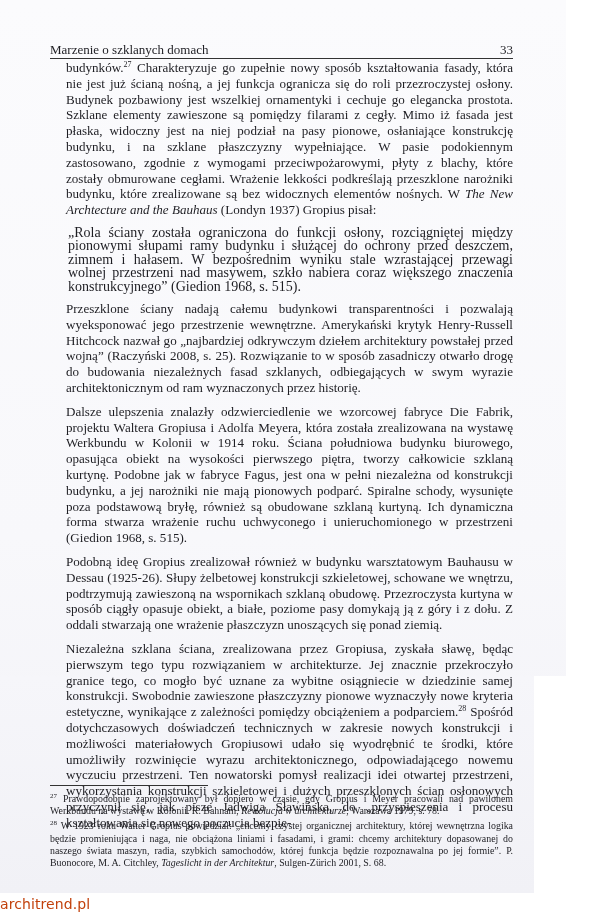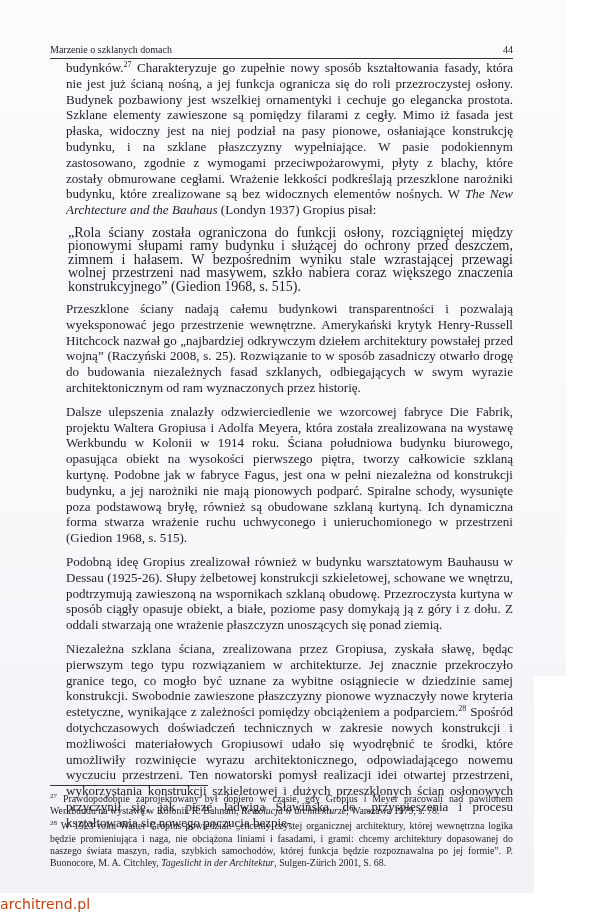--- a/index.html
+++ b/index.html
@@ -15,21 +15,21 @@
   }
   .paper-notch {
     position:absolute; left:534px; top:676px; width:40px; height:230px; background:#ffffff;
   }
   .paper-low {
     position:absolute; left:0; top:676px; width:534px; height:217px;
     background:linear-gradient(180deg,#f6f6fa 0%,#f1f1f6 100%);
   }
   .running-head {
     position:absolute; left:50px; top:43px; width:463px;
-    font-size:10px; line-height:14px;
+    font-size:13px; line-height:14px;
     border-bottom:1px solid #333;
     display:flex; justify-content:space-between; padding-bottom:1px;
   }
   .body-text {
     position:absolute; left:50px; top:60px; width:463px;
     font-size:13.05px; line-height:15.8px; text-align:justify;
     hyphens:manual;
   }
   .body-text p { margin:0 0 8px 16px; }
   .body-text sup { font-size:8px; line-height:0; vertical-align:5px; }
@@ -55,21 +55,21 @@
 </style>
 </head>
 <body>
 
 <div class="paper"></div>
 <div class="paper-notch"></div>
 <div class="paper-low"></div>
 
 <div class="running-head">
   <span>Marzenie o szklanych domach</span>
-  <span>44</span>
+  <span>33</span>
 </div>
 
 <div class="body-text" id="body-text">
     <p><span>budynków.</span><sup>27</sup><span> Charakteryzuje go zupełnie nowy sposób kształtowania fasady, która nie jest już ścianą nośną, a jej funkcja ogranicza się do roli przezroczystej osłony. Budynek pozbawiony jest wszelkiej ornamentyki i cechuje go elegancka prostota. Szklane elementy zawieszone są pomiędzy filarami z cegły. Mimo iż fasada jest płaska, widoczny jest na niej podział na pasy pionowe, osłaniające konstrukcję budynku, i na szklane płaszczyzny wypełniające. W pasie podokiennym zastosowano, zgodnie z wymogami przeciwpożarowymi, płyty z blachy, które zostały obmurowane cegłami. Wrażenie lekkości podkreślają przeszklone narożniki budynku, które zrealizowane są bez widocznych elementów nośnych. W </span><i>The New Archtecture and the Bauhaus</i><span> (Londyn 1937) Gropius pisał:</span></p>
     <p class="quote"><span>„Rola ściany została ograniczona do funkcji osłony, rozciągniętej między pionowymi słupami ramy budynku i służącej do ochrony przed deszczem, zimnem i hałasem. W bezpośrednim wyniku stale wzrastającej przewagi wolnej przestrzeni nad masywem, szkło nabiera coraz większego znaczenia konstrukcyjnego” (Giedion 1968, s. 515).</span></p>
     <p><span>Przeszklone ściany nadają całemu budynkowi transparentności i pozwalają wyeksponować jego przestrzenie wewnętrzne. Amerykański krytyk Henry-Russell Hitchcock nazwał go „najbardziej odkrywczym dziełem architektury powstałej przed wojną” (Raczyński 2008, s. 25). Rozwiązanie to w sposób zasadniczy otwarło drogę do budowania niezależnych fasad szklanych, odbiegających w swym wyrazie architektonicznym od ram wyznaczonych przez historię.</span></p>
     <p><span>Dalsze ulepszenia znalazły odzwierciedlenie we wzorcowej fabryce Die Fabrik, projektu Waltera Gropiusa i Adolfa Meyera, która została zrealizowana na wystawę Werkbundu w Kolonii w 1914 roku. Ściana południowa budynku biurowego, opasująca obiekt na wysokości pierwszego piętra, tworzy całkowicie szklaną kurtynę. Podobne jak w fabryce Fagus, jest ona w pełni niezależna od konstrukcji budynku, a jej narożniki nie mają pionowych podparć. Spiralne schody, wysunięte poza podstawową bryłę, również są obudowane szklaną kurtyną. Ich dynamiczna forma stwarza wrażenie ruchu uchwyconego i unieruchomionego w przestrzeni (Giedion 1968, s. 515).</span></p>
     <p><span>Podobną ideę Gropius zrealizował również w budynku warsztatowym Bauhausu w Dessau (1925-26). Słupy żelbetowej konstrukcji szkieletowej, schowane we wnętrzu, podtrzymują zawieszoną na wspornikach szklaną obudowę. Przezroczysta kurtyna w sposób ciągły opasuje obiekt, a białe, poziome pasy domykają ją z góry i z dołu. Z oddali stwarzają one wrażenie płaszczyzn unoszących się ponad ziemią.</span></p>
     <p><span>Niezależna szklana ściana, zrealizowana przez Gropiusa, zyskała sławę, będąc pierwszym tego typu rozwiązaniem w architekturze. Jej znacznie przekroczyło granice tego, co mogło być uznane za wybitne osiągniecie w dziedzinie samej konstrukcji. Swobodnie zawieszone płaszczyzny pionowe wyznaczyły nowe kryteria estetyczne, wynikające z zależności pomiędzy obciążeniem a podparciem.</span><sup>28</sup><span> Spośród dotychczasowych doświadczeń technicznych w zakresie nowych konstrukcji i możliwości materiałowych Gropiusowi udało się wyodrębnić te środki, które umożliwiły rozwinięcie wyrazu architektonicznego, odpowiadającego nowemu wyczuciu przestrzeni. Ten nowatorski pomysł realizacji idei otwartej przestrzeni, wykorzystania konstrukcji szkieletowej i dużych przeszklonych ścian osłonowych przyczynił się, jak pisze Jadwiga Sławińska, do „przyspieszenia i procesu kształtowania się nowego poczucia bezpie-</span></p>
   </div>

